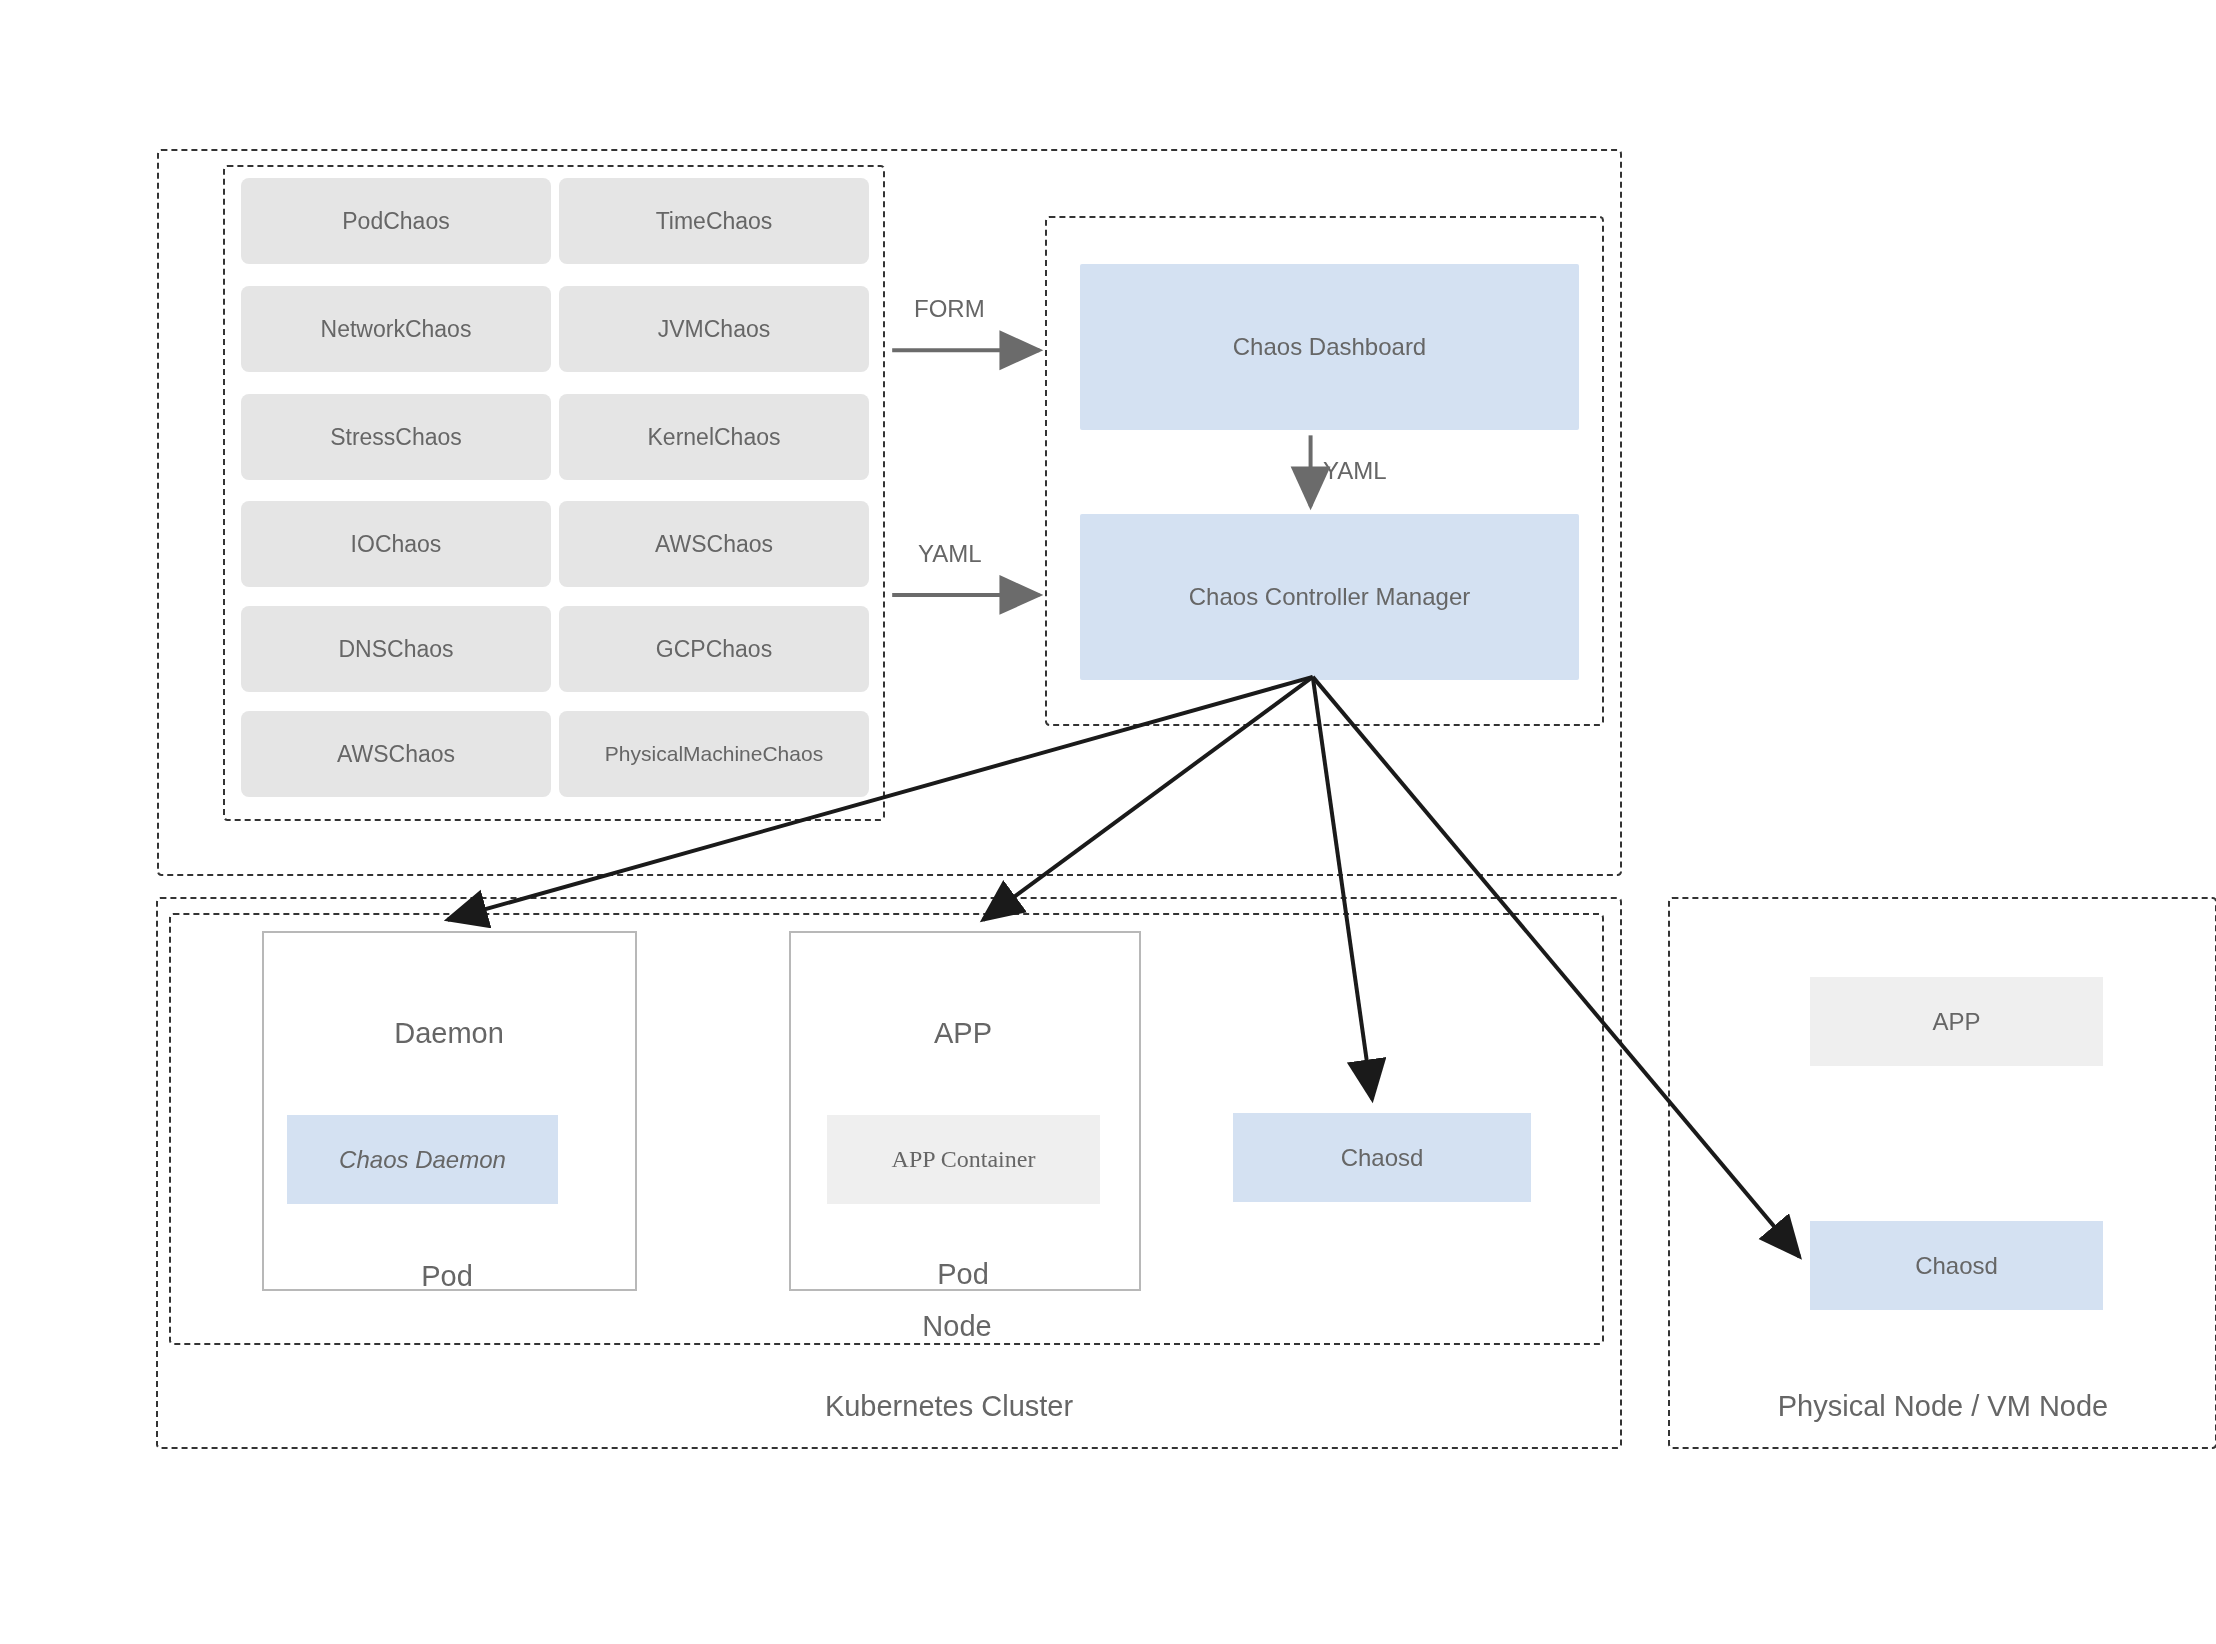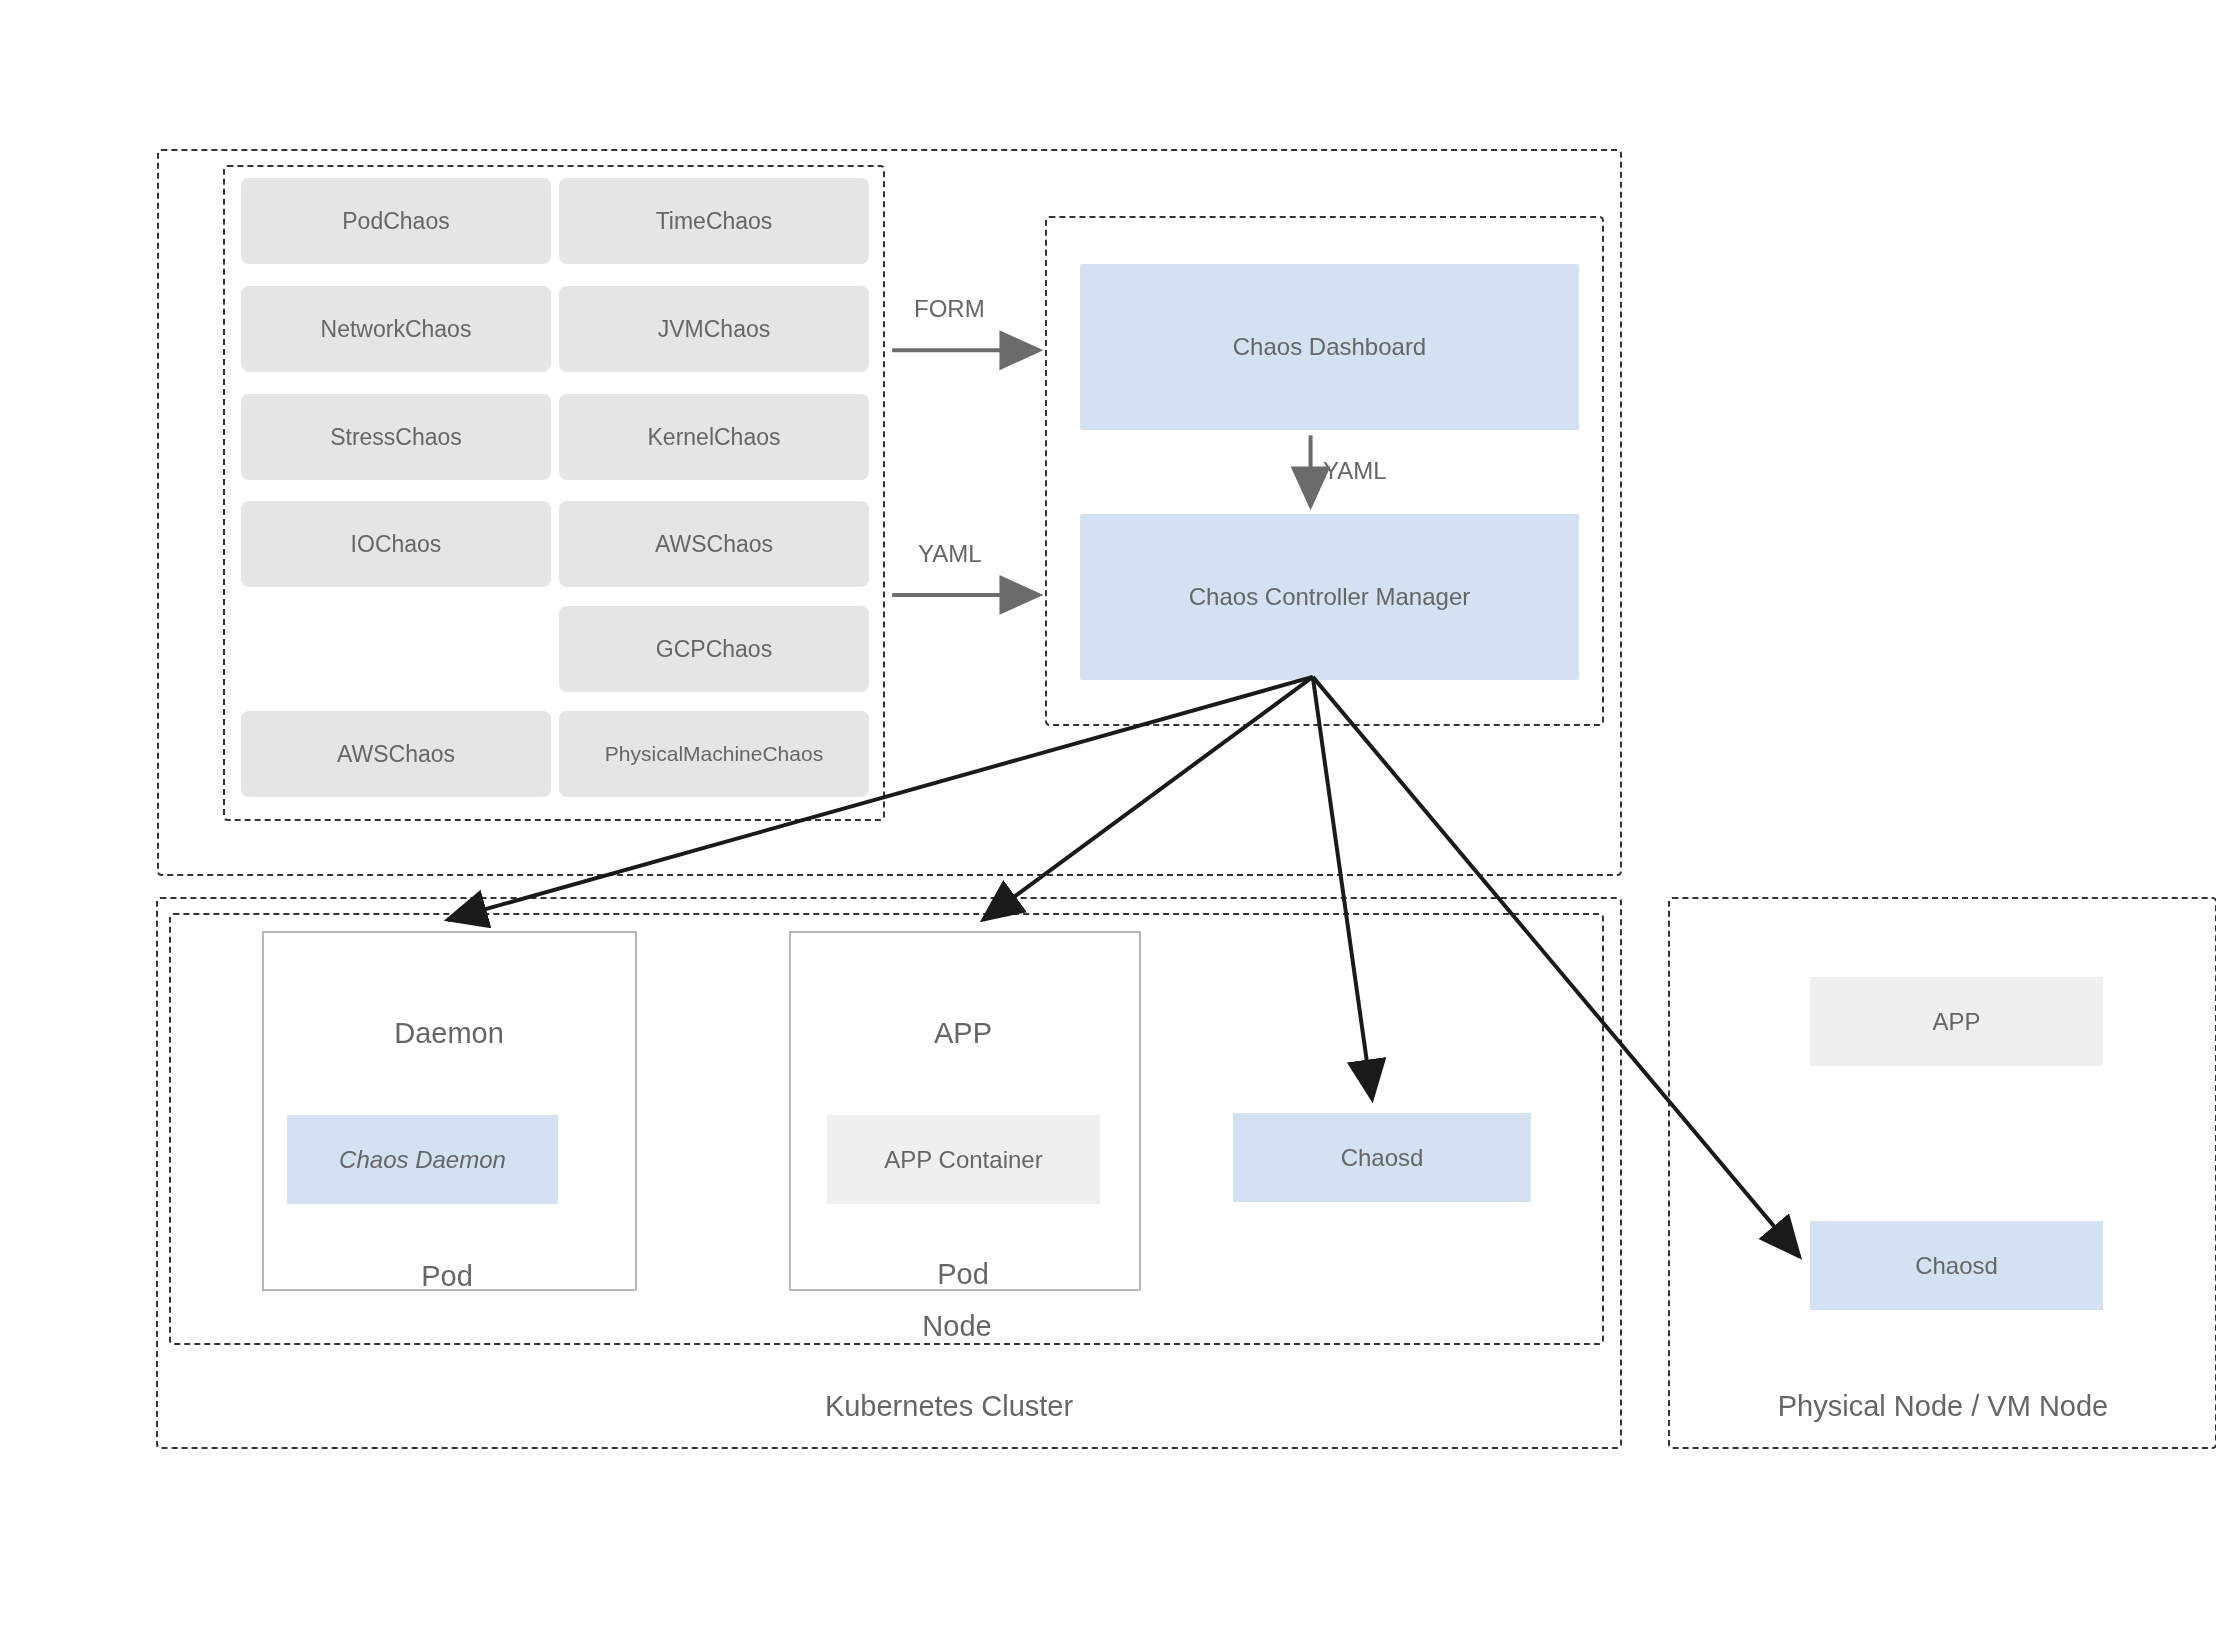--- a/index.html
+++ b/index.html
@@ -107,20 +107,23 @@
       <span>KernelChaos</span>
     </div>
 
   <div class="chaos-box" style="left:241px;top:501px;width:310px;height:86px;">
       <span>IOChaos</span>
     </div>
   <div class="chaos-box" style="left:559px;top:501px;width:310px;height:86px;">
       <span>AWSChaos</span>
     </div>
 
+  <div class="chaos-box" style="left:241px;top:606px;width:310px;height:86px;">
+      <span>DNSChaos</span>
+    </div>
   <div class="chaos-box" style="left:559px;top:606px;width:310px;height:86px;">
       <span>GCPChaos</span>
     </div>
 
   <div class="chaos-box" style="left:241px;top:711px;width:310px;height:86px;">
       <span>AWSChaos</span>
     </div>
   <div class="chaos-box" style="left:559px;top:711px;width:310px;height:86px;font-size:21px;">
       <span>PhysicalMachineChaos</span>
     </div>
@@ -147,21 +150,21 @@
 
   <div class="solid-box" style="left:262px;top:931px;width:375px;height:360px;"></div>
   <div class="caption" style="left:449px;top:1017px;"><span>Daemon</span></div>
   <div class="blue-flat" style="left:287px;top:1115px;width:271px;height:89px;font-style:italic;">
       <span>Chaos Daemon</span>
     </div>
   <div class="caption" style="left:447px;top:1260px;"><span>Pod</span></div>
 
   <div class="solid-box" style="left:789px;top:931px;width:352px;height:360px;"></div>
   <div class="caption" style="left:963px;top:1017px;"><span>APP</span></div>
-  <div class="grey-flat" style="left:827px;top:1115px;width:273px;height:89px;">
+  <div class="grey-flat" style="left:827px;top:1115px;width:273px;height:89px;font-family:Liberation Serif, serif;">
       <span>APP Container</span>
     </div>
   <div class="caption" style="left:963px;top:1258px;"><span>Pod</span></div>
 
   <div class="blue-flat" style="left:1233px;top:1113px;width:298px;height:89px;">
       <span>Chaosd</span>
     </div>
 
   <div class="dashed-box" style="left:1668px;top:897px;width:549px;height:552px;"></div>
   <div class="grey-flat" style="left:1810px;top:977px;width:293px;height:89px;">

